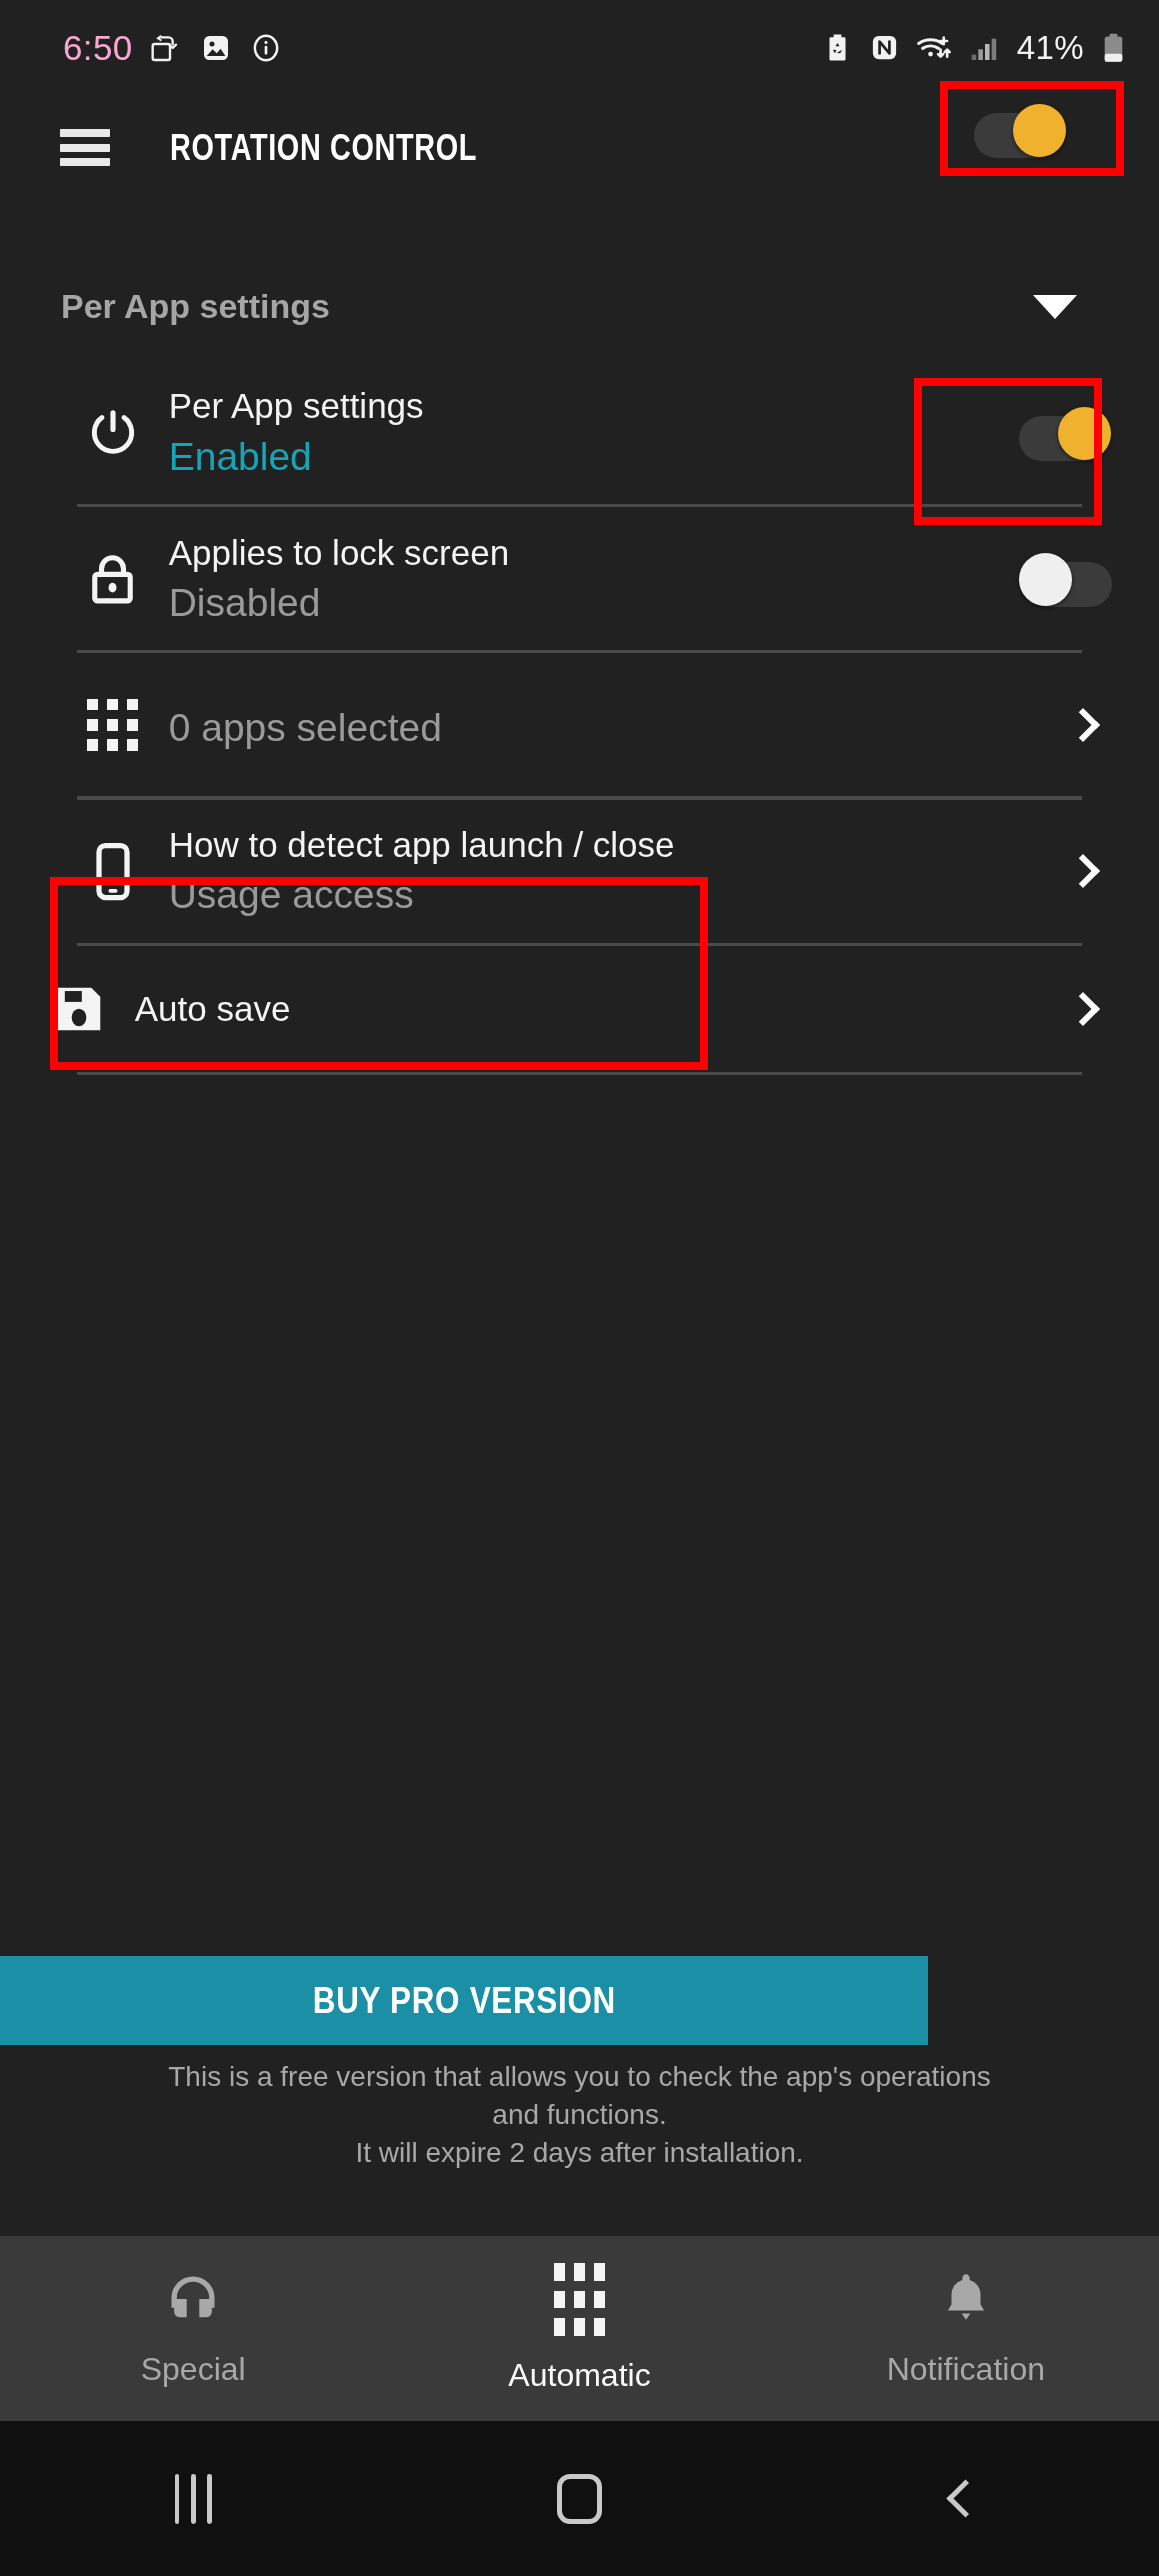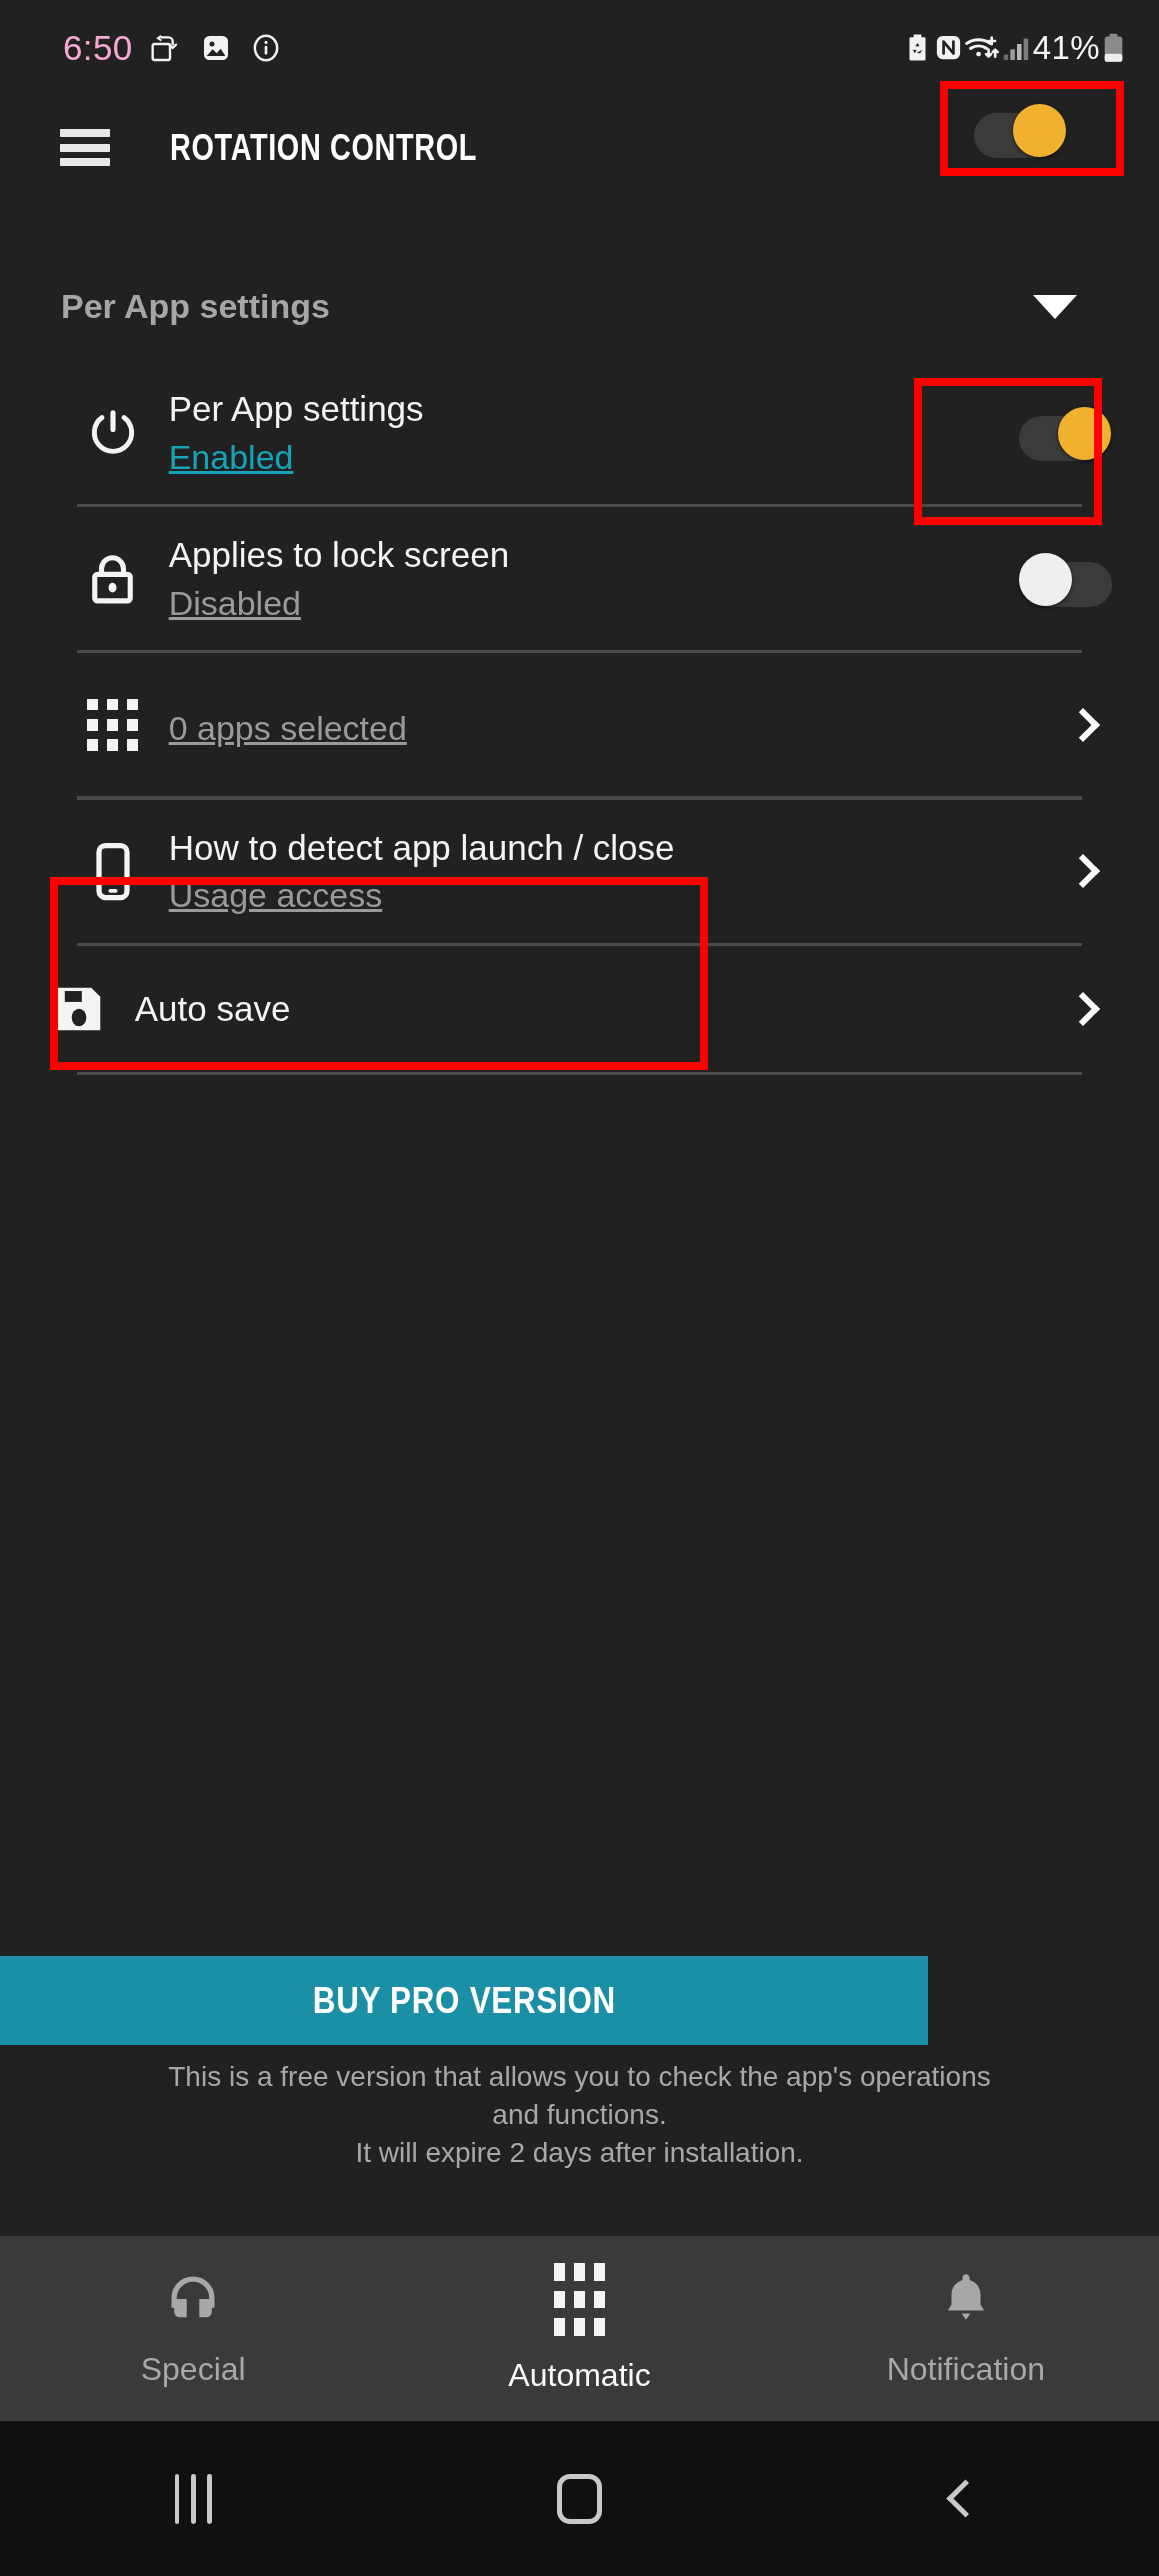--- a/index.html
+++ b/index.html
@@ -17,21 +17,21 @@
 
   
   .statusbar {
     position:absolute; top:0; left:0; width:1159px; height:95px;
     display:flex; align-items:center; justify-content:space-between;
     padding:0 32px 0 63px;
     color:#f2f2f2;
   }
   .sb-left { display:flex; align-items:center; gap:17.7px; }
   .sb-clock { font-size:35px; letter-spacing:0.4px; color:#f9a8d4; }
-  .sb-right { display:flex; align-items:center; }
+  .sb-right { display:flex; align-items:center; gap:16px; }
   .sb-pct { font-size:33px; color:#f3f3f3; letter-spacing:0.4px; }
   .ico { display:inline-block; line-height:0; }
 
   
   .appbar {
     position:absolute; top:95px; left:0; width:1159px; height:105px;
     display:flex; align-items:center;
   }
   .hamburger {
     width:50px; height:37px; margin-left:60px;
@@ -81,21 +81,21 @@
     display:flex; align-items:center;
     padding:0 43px 0 74px;
     min-height:143px;
   }
   .row-icon {
     width:77px; min-width:77px; height:77px;
     display:flex; align-items:center; justify-content:center;
   }
   .row-text { flex:1; padding-left:17.7px; }
   .row-title { font-size:35px; color:#f4f4f4; line-height:1.18; }
-  .row-sub { font-size:34px; color:#9a9a9a; margin-top:7px; line-height:1.18;text-decoration:underline; }
+  .row-sub { font-size:39px; color:#9a9a9a; margin-top:7px; line-height:1.18; }
   .row-sub.enabled { color:#16a5b8; }
   .row-acc { width:97px; display:flex; align-items:center; justify-content:flex-end; }
   .chev {
     width:24px; height:24px;
     border-top:6.4px solid #fbfbfb; border-right:6.4px solid #fbfbfb;
     transform:rotate(45deg); margin-right:21px;
   }
   .divider {
     height:3.2px; background:#4a4a4a;
     margin:0 77px;

